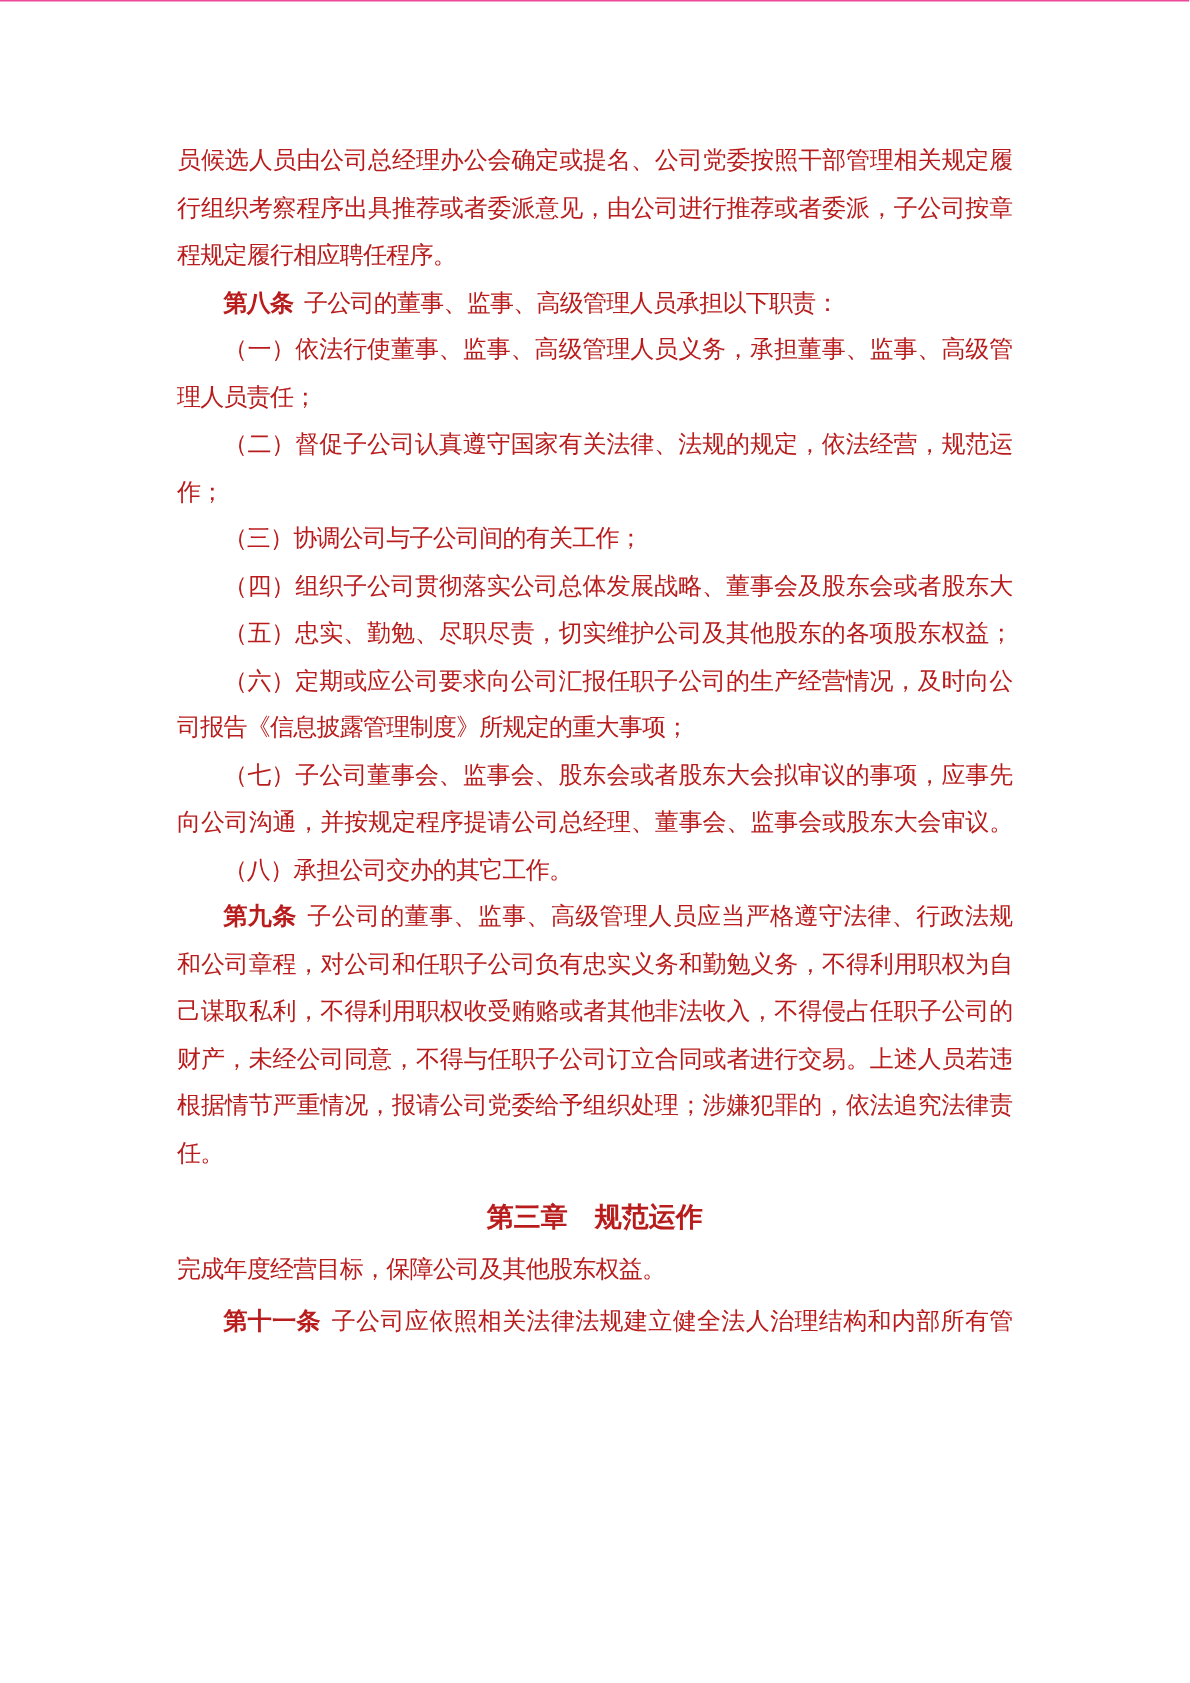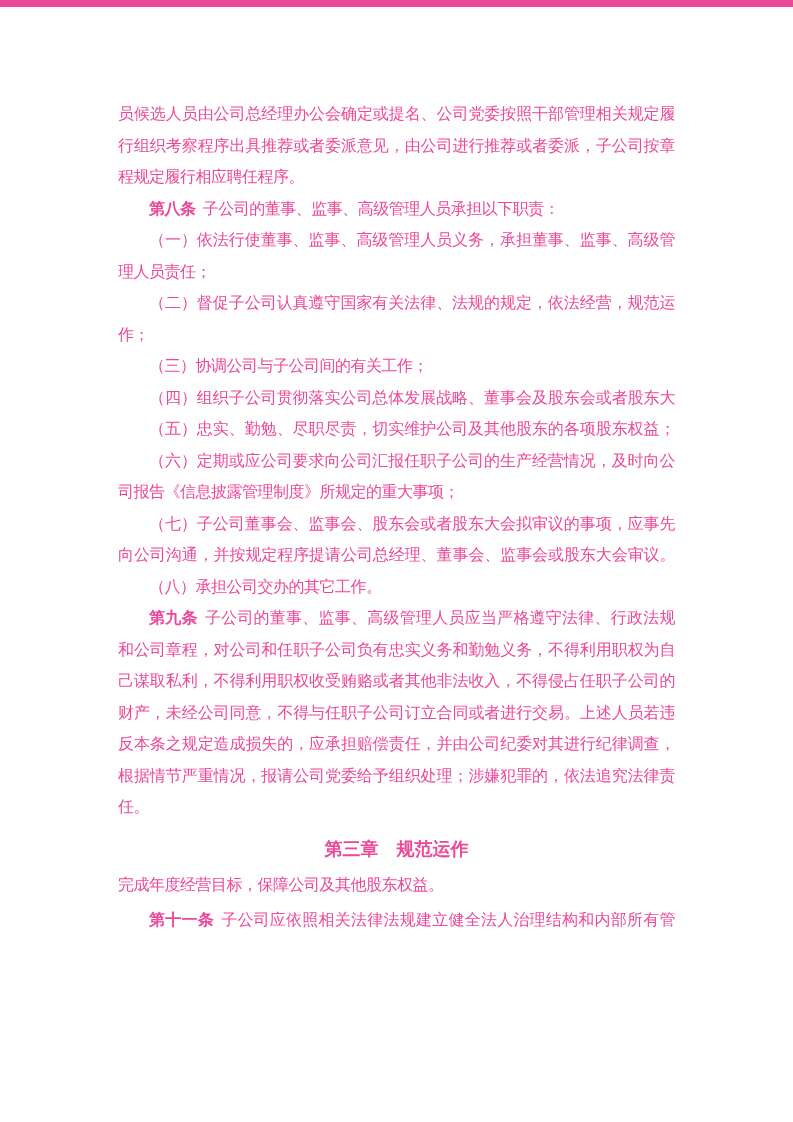--- a/index.html
+++ b/index.html
@@ -6,23 +6,23 @@
     margin: 0;
     padding: 0;
     background: #ffffff;
   }
   .page {
     position: relative;
     width: 793px;
     height: 1122px;
     box-sizing: border-box;
     background: #ffffff;
-    border-top: 7px solid #ec4899;
+    border-top: 1px solid #ec4899;
     padding: 91px 118px 0 118px;
-    color: #ec4899;
+    color: #b91c1c;
     font-family: "Liberation Serif", "DejaVu Serif", serif;
     overflow: hidden;
   }
   .line {
     font-size: 16px;
     letter-spacing: -0.5px;
     line-height: 31.5px;
     height: 31.5px;
     overflow: hidden;
     text-align: justify;
@@ -71,19 +71,18 @@
     <div class="line indent fill">（五）忠实、勤勉、尽职尽责，切实维护公司及其他股东的各项股东权益；</div>
     <div class="line indent fill">（六）定期或应公司要求向公司汇报任职子公司的生产经营情况，及时向公</div>
     <div class="line">司报告《信息披露管理制度》所规定的重大事项；</div>
     <div class="line indent fill">（七）子公司董事会、监事会、股东会或者股东大会拟审议的事项，应事先</div>
     <div class="line fill">向公司沟通，并按规定程序提请公司总经理、董事会、监事会或股东大会审议。</div>
     <div class="line indent">（八）承担公司交办的其它工作。</div>
     <div class="line indent fill"><span class="art">第九条</span>子公司的董事、监事、高级管理人员应当严格遵守法律、行政法规</div>
     <div class="line fill">和公司章程，对公司和任职子公司负有忠实义务和勤勉义务，不得利用职权为自</div>
     <div class="line fill">己谋取私利，不得利用职权收受贿赂或者其他非法收入，不得侵占任职子公司的</div>
     <div class="line fill">财产，未经公司同意，不得与任职子公司订立合同或者进行交易。上述人员若违</div>
-    <div class="line fill">反本条之规定造成损失的，应承担赔偿责任，并由公司纪委对其进行纪律调查，</div>
     <div class="line fill">根据情节严重情况，报请公司党委给予组织处理；涉嫌犯罪的，依法追究法律责</div>
     <div class="line">任。</div>
     <div class="chapter">第三章　规范运作</div>
     <div class="line s2">完成年度经营目标，保障公司及其他股东权益。</div>
     <div class="line s2 indent fill"><span class="art">第十一条</span>子公司应依照相关法律法规建立健全法人治理结构和内部所有管</div>
   </div>
 
 </body></html>

